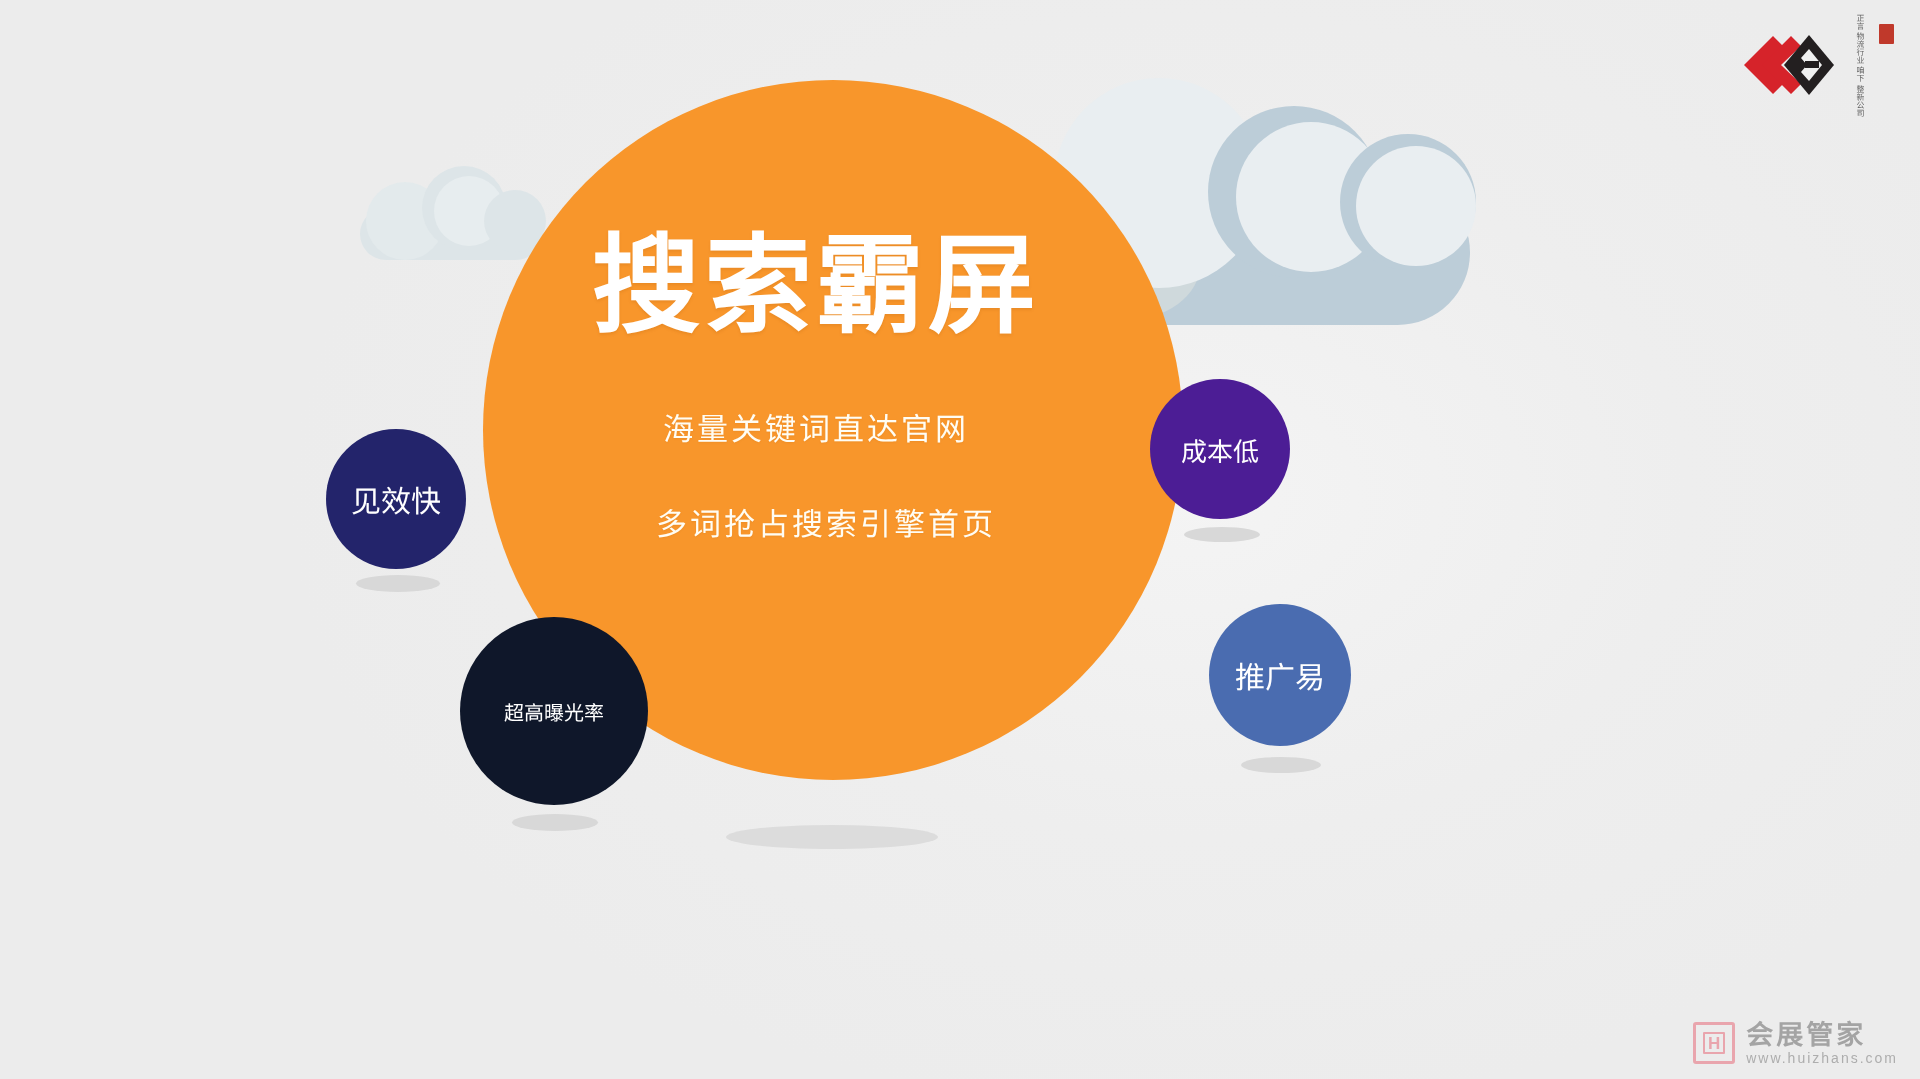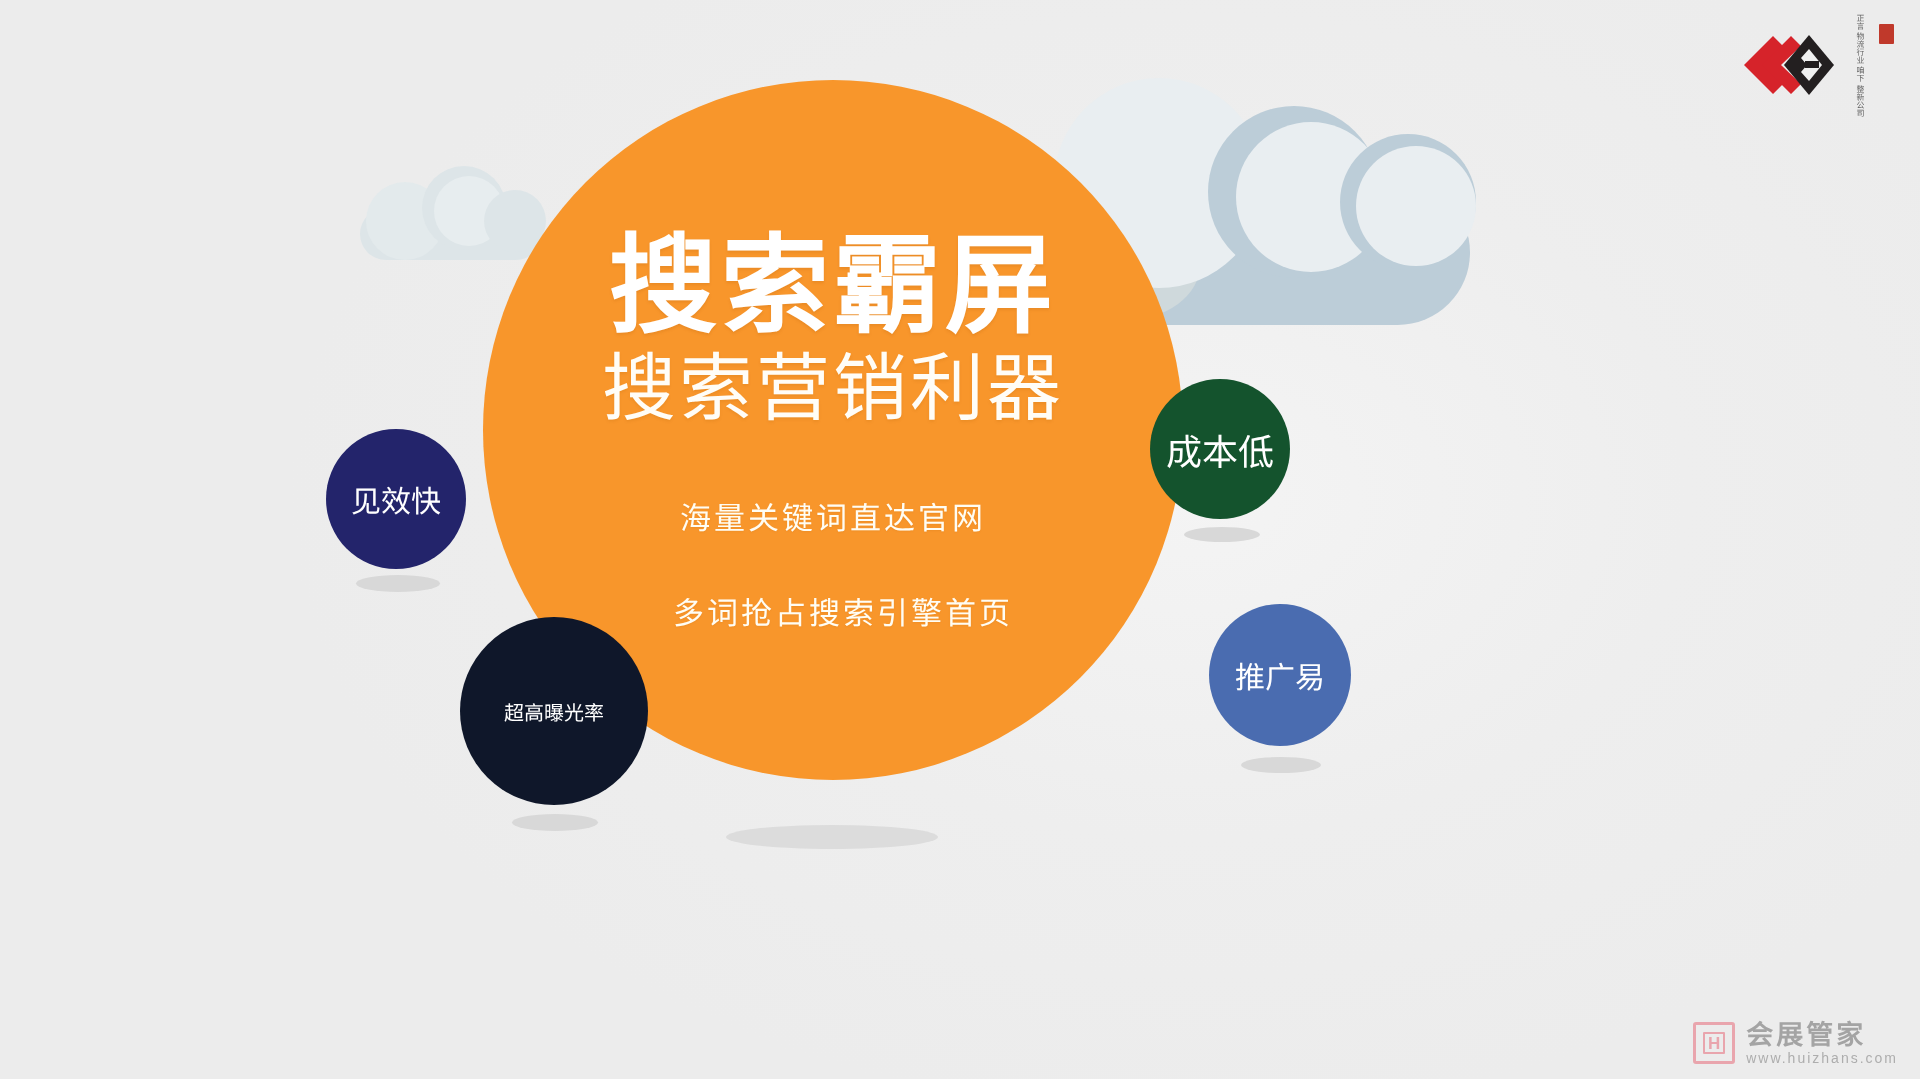--- a/index.html
+++ b/index.html
@@ -85,21 +85,21 @@
     top: 80px;
     width: 700px;
     height: 700px;
     border-radius: 50%;
     background: #f8962b;
   }
 
   
   #hero-text {
     position: absolute;
-    left: 483px;
+    left: 466px;
     top: 80px;
     width: 700px;
     height: 700px;
     display: flex;
     flex-direction: column;
     align-items: center;
     justify-content: flex-start;
     padding-top: 150px;
     box-sizing: border-box;
     color: #ffffff;
@@ -145,22 +145,22 @@
     white-space: nowrap;
   }
 
   #bubble-jianxiaokuai {
     left: 326px; top: 429px; width: 140px; height: 140px;
     background: #23246b;
     font-size: 30px;
   }
   #bubble-chengbendi {
     left: 1150px; top: 379px; width: 140px; height: 140px;
-    background: #14532d;
-    font-size: 36px;
+    background: #4c1d95;
+    font-size: 26px;
   }
   #bubble-chaogao {
     left: 460px; top: 617px; width: 188px; height: 188px;
     background: #0f172a;
     font-size: 20px;
   }
   #bubble-tuiguangyi {
     left: 1209px; top: 604px; width: 142px; height: 142px;
     background: #4a6cb0;
     font-size: 30px;
@@ -288,21 +288,20 @@
   <div class="shadow" id="shadow-hero"></div>
   <div class="shadow" id="shadow-jianxiaokuai"></div>
   <div class="shadow" id="shadow-chengbendi"></div>
   <div class="shadow" id="shadow-chaogao"></div>
   <div class="shadow" id="shadow-tuiguangyi"></div>
 
   <div id="hero-circle"></div>
 
   <div id="hero-text">
     <div id="title-main">搜索霸屏</div>
-    <div id="title-sub">搜索营销利器</div>
     <div class="hero-line" id="hero-line-1">海量关键词直达官网</div>
     <div class="hero-line" id="hero-line-2">多词抢占搜索引擎首页</div>
   </div>
 
   <div class="bubble" id="bubble-jianxiaokuai">
     <span>见效快</span>
   </div>
   <div class="bubble" id="bubble-chengbendi">
     <span>成本低</span>
   </div>

